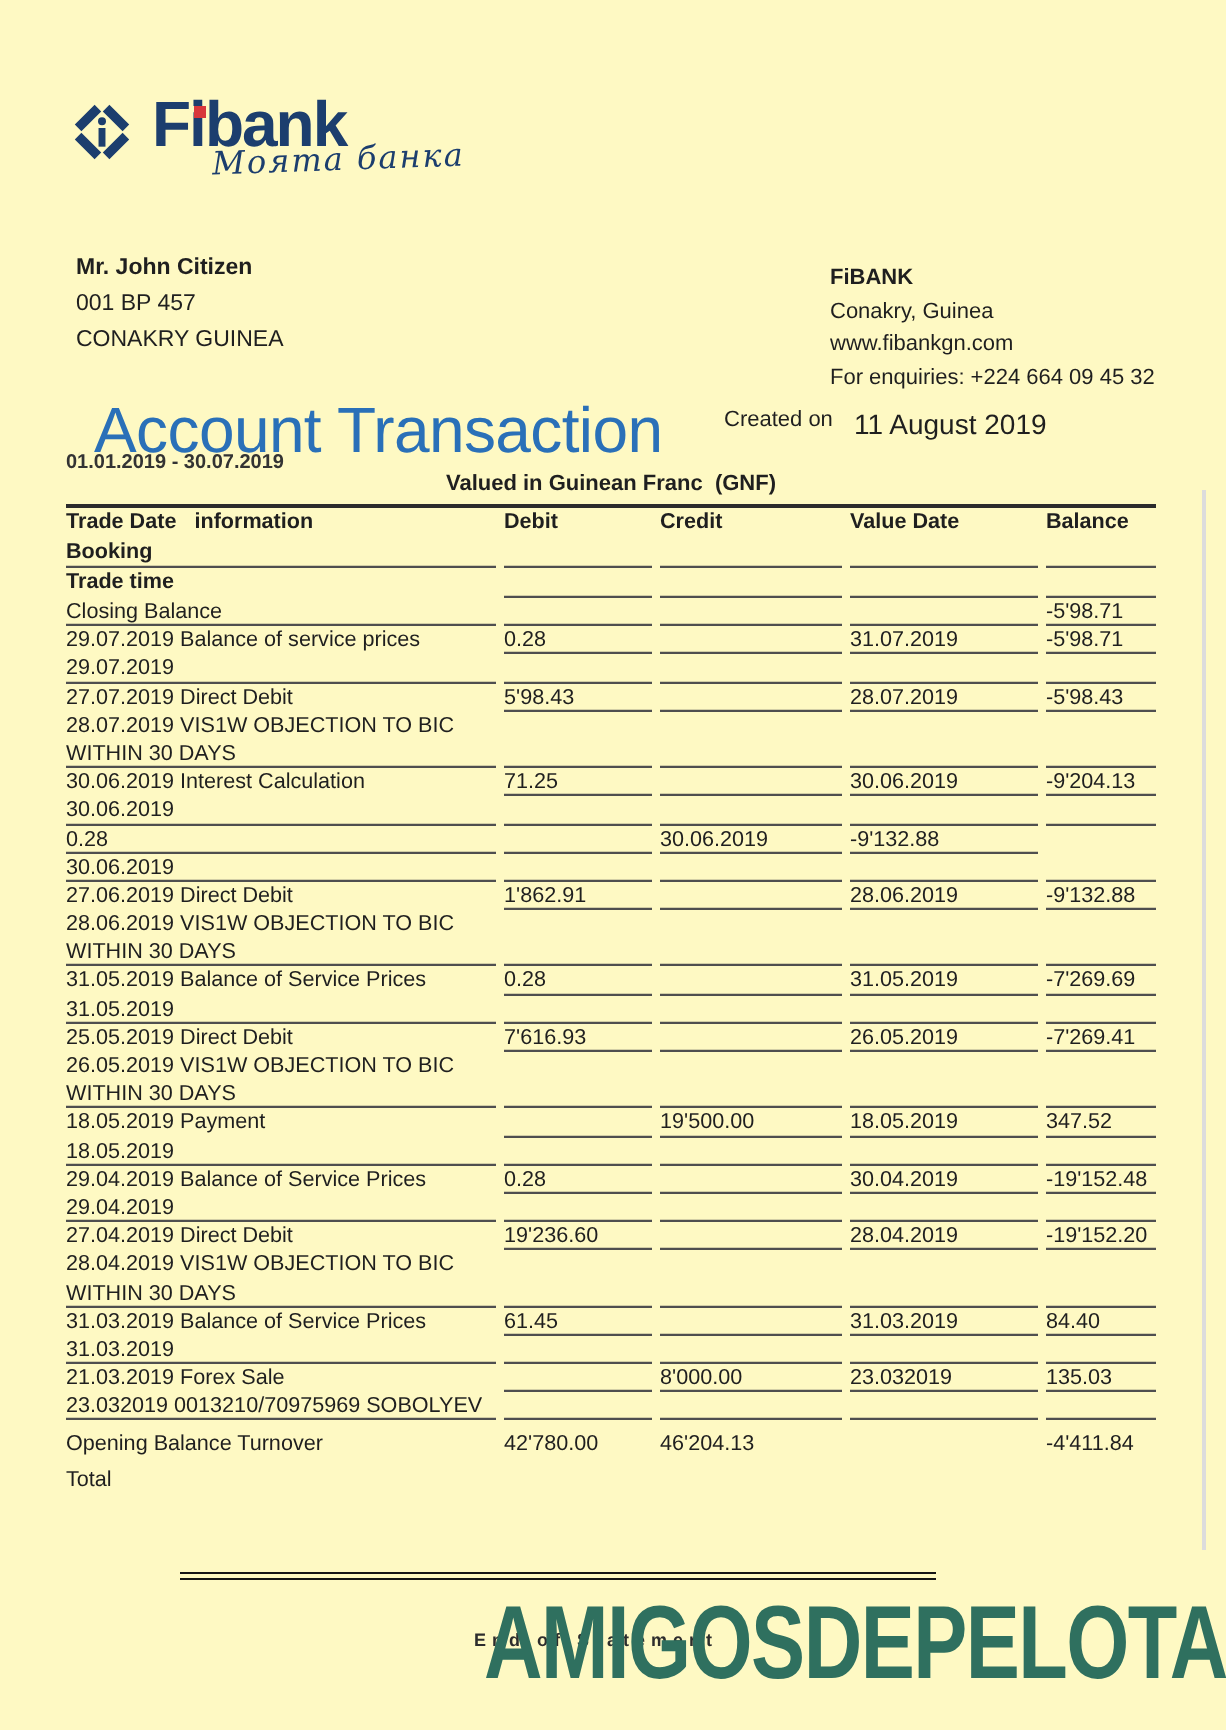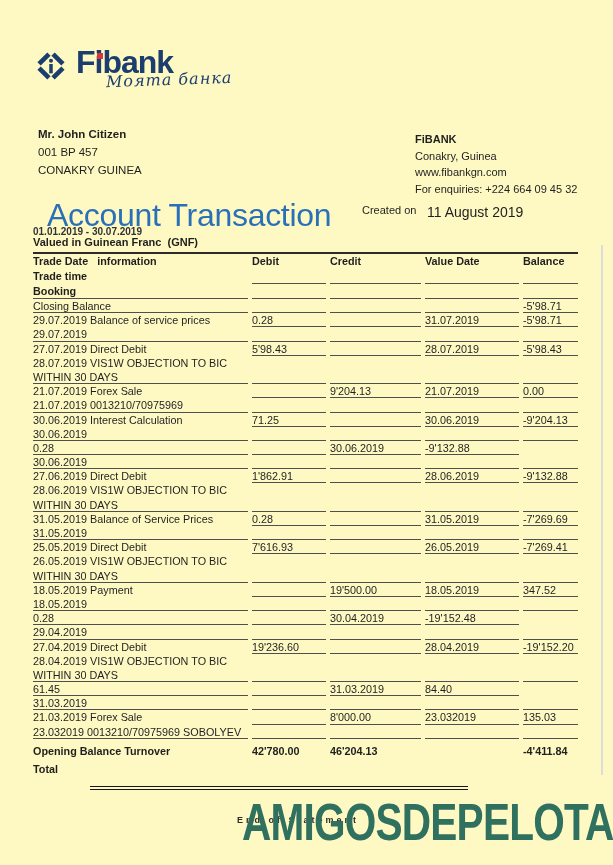--- a/index.html
+++ b/index.html
@@ -18,34 +18,34 @@
   .recipient{position:absolute; top:125px; left:38px; font-size:11.5px; line-height:18px;}
   .recipient .r1{font-weight:700;}
   .bank-info{position:absolute; top:131px; left:415px; font-size:11px; line-height:16.5px;}
   .bank-info .b1{font-weight:700;}
   
   .doc-title{position:absolute; top:197px; left:47px; font-size:32px; font-weight:400;
     color:#2a70b8; letter-spacing:-0.3px;}
   .created-label{position:absolute; top:204px; left:362px; font-size:11px;}
   .created-date{position:absolute; top:204px; left:427px; font-size:14px;}
   .period{position:absolute; top:226px; left:33px; font-size:10px; font-weight:700; color:#333;}
-  .valuation{position:absolute; top:236px; left:33px; width:545px; text-align:left;
+  .valuation{position:absolute; top:236px; left:33px; width:545px; text-align:center;
     font-size:11px; font-weight:700; white-space:pre;}
   
   .tbl{position:absolute; top:252px; left:33px; width:545px; border-top:2px solid #2b2b2b;
     font-size:10.8px;}
   .t-grid{display:grid; grid-template-columns:215px 74px 91px 94px 55px; column-gap:4px;
     height:14.2px; line-height:14.2px;}
   .hdr .t-grid{height:15px; line-height:15px; font-weight:700;}
   .cell{white-space:nowrap; overflow:visible;}
   .cell.bal{text-align:left;}
   .cell.bb{box-shadow:inset 0 -1.1px 0 0 #4f4f4f;}
   .info-gap{margin-left:9px;}
   .totals{padding-top:3px;}
-  .totals .t-grid{height:18px; line-height:18px; font-weight:700;}
+  .totals .t-grid{height:18px; line-height:18px; font-weight:400;}
   
   .scan-edge{position:absolute; top:245px; left:601px; width:2px; height:530px; background:#dcdcdc;}
   .footer-rule{position:absolute; top:786px; left:90px; width:378px; height:2px;
     border-top:1.2px solid #151515; border-bottom:1.8px solid #151515;}
   .end-note{position:absolute; top:799px; left:237px; font-size:9px; letter-spacing:3px;
     color:#2d2d2d; z-index:1; font-weight:700;margin-top:16px;}
   .watermark{position:absolute; top:794px; left:242px; z-index:2; font-size:52px; font-weight:700;
     letter-spacing:-1px; white-space:nowrap; transform:scaleX(0.78); transform-origin:left top;
     line-height:56px;}
 </style>
@@ -87,28 +87,28 @@
   <div class="tbl">
       <div class="hdr">
         <div class="t-grid">
           <div class="cell info"><span>Trade Date</span><span class="info-gap">information</span></div>
           <div class="cell num">Debit</div>
           <div class="cell num">Credit</div>
           <div class="cell num">Value Date</div>
           <div class="cell bal">Balance</div>
         </div>
         <div class="t-grid">
+          <div class="cell info bb">Booking</div>
+          <div class="cell num bb"></div>
+          <div class="cell num bb"></div>
+          <div class="cell num bb"></div>
+          <div class="cell bal bb"></div>
+        </div>
+        <div class="t-grid">
           <div class="cell info">Trade time</div>
-          <div class="cell num bb"></div>
-          <div class="cell num bb"></div>
-          <div class="cell num bb"></div>
-          <div class="cell bal bb"></div>
-        </div>
-        <div class="t-grid">
-          <div class="cell info bb">Booking</div>
           <div class="cell num bb"></div>
           <div class="cell num bb"></div>
           <div class="cell num bb"></div>
           <div class="cell bal bb"></div>
         </div>
       </div>
       <div class="blk">
         <div class="t-grid">
           <div class="cell info bb">Closing Balance</div>
           <div class="cell num bb"></div>
@@ -143,36 +143,20 @@
         </div>
         <div class="t-grid">
           <div class="cell info">28.07.2019 VIS1W OBJECTION TO BIC</div>
           <div class="cell num"></div>
           <div class="cell num"></div>
           <div class="cell num"></div>
           <div class="cell bal"></div>
         </div>
         <div class="t-grid">
           <div class="cell info bb">WITHIN 30 DAYS</div>
-          <div class="cell num bb"></div>
-          <div class="cell num bb"></div>
-          <div class="cell num bb"></div>
-          <div class="cell bal bb"></div>
-        </div>
-      </div>
-      <div class="blk">
-        <div class="t-grid">
-          <div class="cell info">21.07.2019 Forex Sale</div>
-          <div class="cell num bb"></div>
-          <div class="cell num bb">9'204.13</div>
-          <div class="cell num bb">21.07.2019</div>
-          <div class="cell bal bb">0.00</div>
-        </div>
-        <div class="t-grid">
-          <div class="cell info bb">21.07.2019 0013210/70975969</div>
           <div class="cell num bb"></div>
           <div class="cell num bb"></div>
           <div class="cell num bb"></div>
           <div class="cell bal bb"></div>
         </div>
       </div>
       <div class="blk">
         <div class="t-grid">
           <div class="cell info">30.06.2019 Interest Calculation</div>
           <div class="cell num bb">71.25</div>
@@ -276,20 +260,21 @@
         <div class="t-grid">
           <div class="cell info bb">18.05.2019</div>
           <div class="cell num bb"></div>
           <div class="cell num bb"></div>
           <div class="cell num bb"></div>
           <div class="cell bal bb"></div>
         </div>
       </div>
       <div class="blk">
         <div class="t-grid">
+          <div class="cell info">29.04.2019 Balance of Service Prices</div>
           <div class="cell num bb">0.28</div>
           <div class="cell num bb"></div>
           <div class="cell num bb">30.04.2019</div>
           <div class="cell bal bb">-19'152.48</div>
         </div>
         <div class="t-grid">
           <div class="cell info bb">29.04.2019</div>
           <div class="cell num bb"></div>
           <div class="cell num bb"></div>
           <div class="cell num bb"></div>
@@ -314,20 +299,21 @@
         <div class="t-grid">
           <div class="cell info bb">WITHIN 30 DAYS</div>
           <div class="cell num bb"></div>
           <div class="cell num bb"></div>
           <div class="cell num bb"></div>
           <div class="cell bal bb"></div>
         </div>
       </div>
       <div class="blk">
         <div class="t-grid">
+          <div class="cell info">31.03.2019 Balance of Service Prices</div>
           <div class="cell num bb">61.45</div>
           <div class="cell num bb"></div>
           <div class="cell num bb">31.03.2019</div>
           <div class="cell bal bb">84.40</div>
         </div>
         <div class="t-grid">
           <div class="cell info bb">31.03.2019</div>
           <div class="cell num bb"></div>
           <div class="cell num bb"></div>
           <div class="cell num bb"></div>

